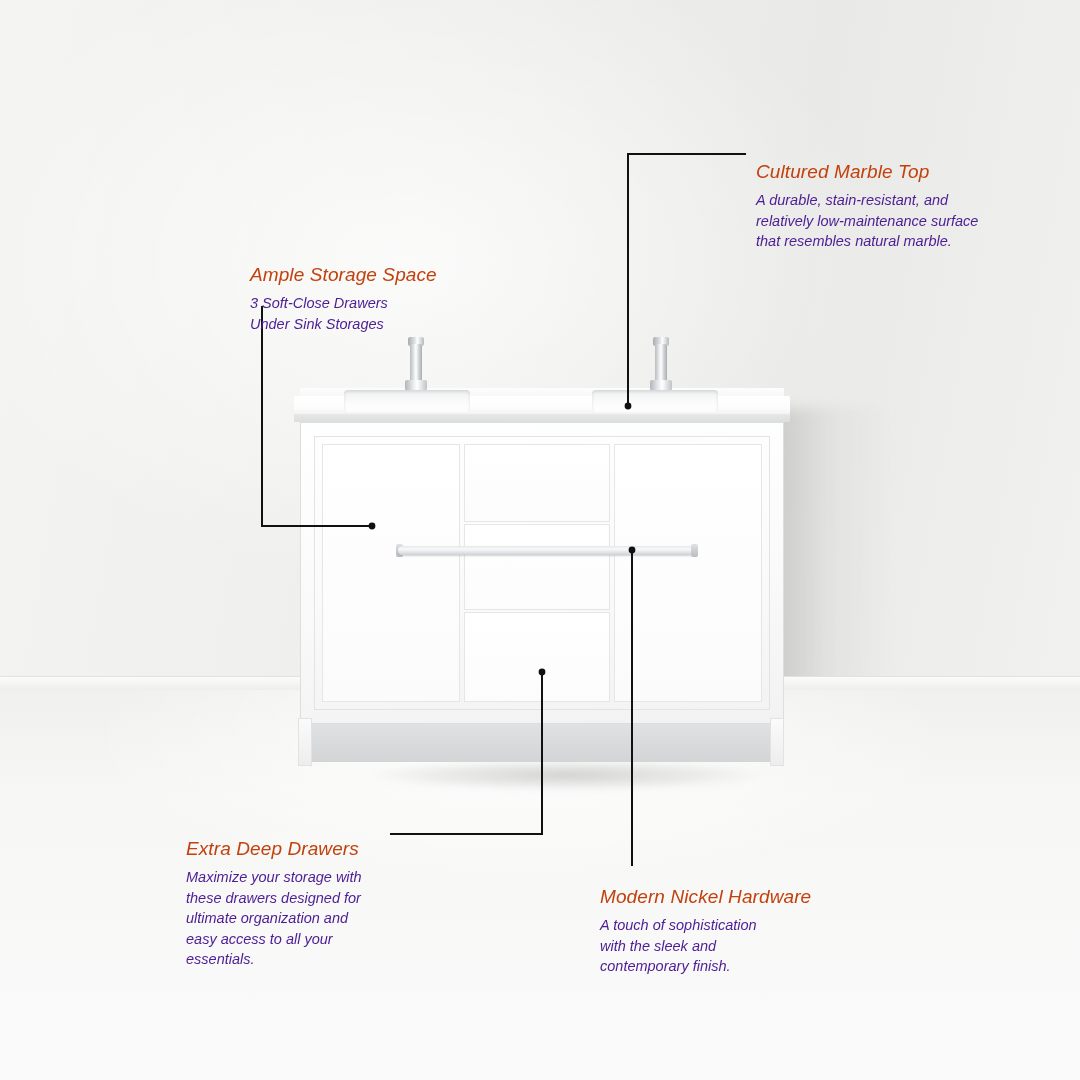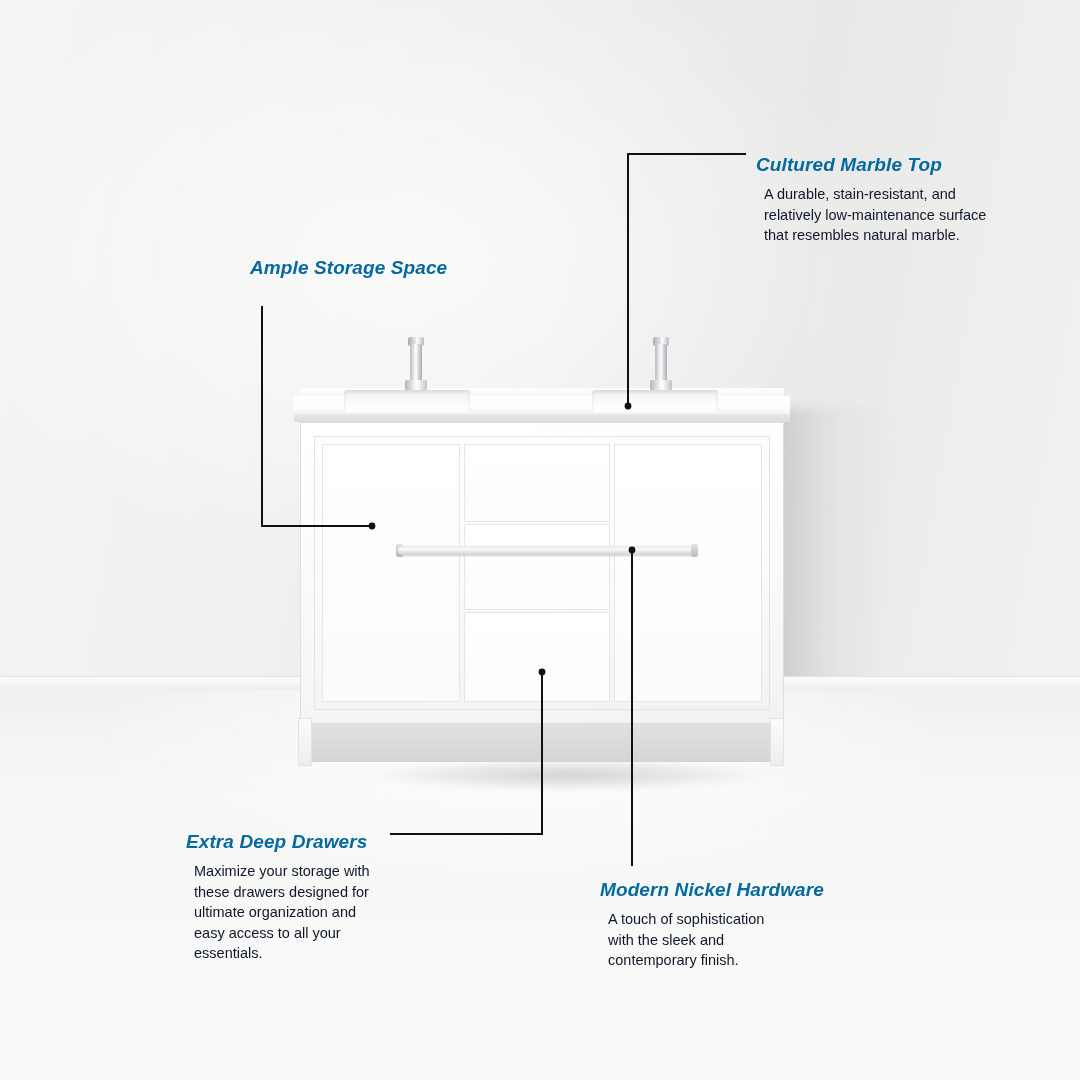--- a/index.html
+++ b/index.html
@@ -195,32 +195,33 @@
     background: linear-gradient(180deg,#fbfbfb 0%, #ededed 100%);
     border: 1px solid #e2e2e2; box-sizing: border-box;
   }
   .leg.l { left: 298px; }
   .leg.r { left: 770px; }
 
   
   .callout { position: absolute; }
   .callout .title {
     font-size: 19px;
-    font-weight: bold;
+    font-weight: normal;
     font-style: italic;
-    color: #0369a1;
+    color: #c2410c;
     letter-spacing: 0.1px;
     white-space: nowrap;
-    margin: 8px 0 7px 0;
+    margin: 15px 0 7px 0;
   }
   .callout .body {
     font-size: 14.5px;
-    color: #0f172a;
+    font-style: italic;
+    color: #4c1d95;
     line-height: 1.42;
-    margin: 8px;
+    margin: 0;
     white-space: pre-line;
   }
 
   .leader { position: absolute; pointer-events: none; }
   .leader svg { display: block; overflow: visible; }
 
   
   #callout-marble   { left: 756px; top: 146px; width: 268px; }
   #callout-storage  { left: 250px; top: 249px; width: 260px; }
   #callout-deep     { left: 186px; top: 823px; width: 216px; }
@@ -300,20 +301,22 @@
 
   <div class="callout" id="callout-marble">
     <p class="title">Cultured Marble Top</p>
     <p class="body">A durable, stain-resistant, and
 relatively low-maintenance surface
 that resembles natural marble.</p>
   </div>
 
   <div class="callout" id="callout-storage">
     <p class="title">Ample Storage Space</p>
+    <p class="body">3 Soft-Close Drawers
+Under Sink Storages</p>
   </div>
 
   <div class="callout" id="callout-deep">
     <p class="title">Extra Deep Drawers</p>
     <p class="body">Maximize your storage with
 these drawers designed for
 ultimate organization and
 easy access to all your
 essentials.</p>
   </div>

